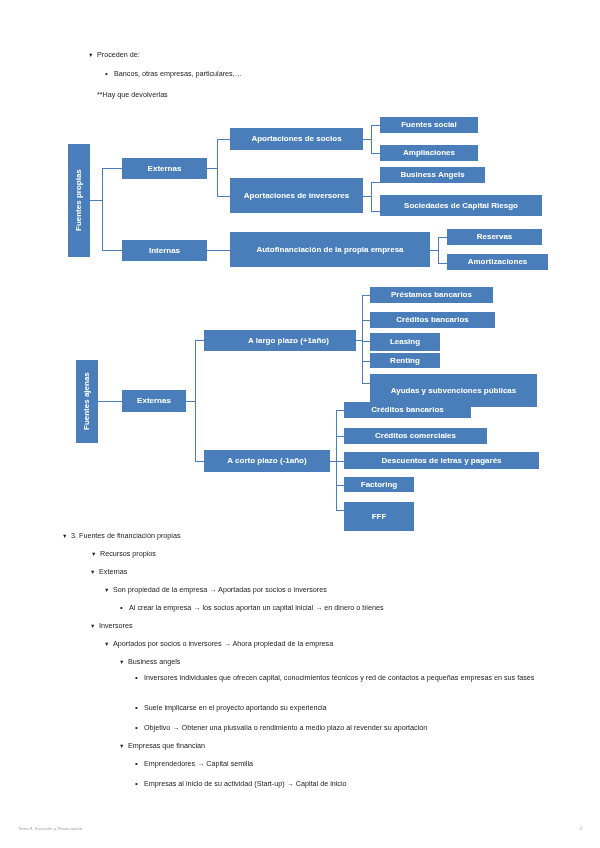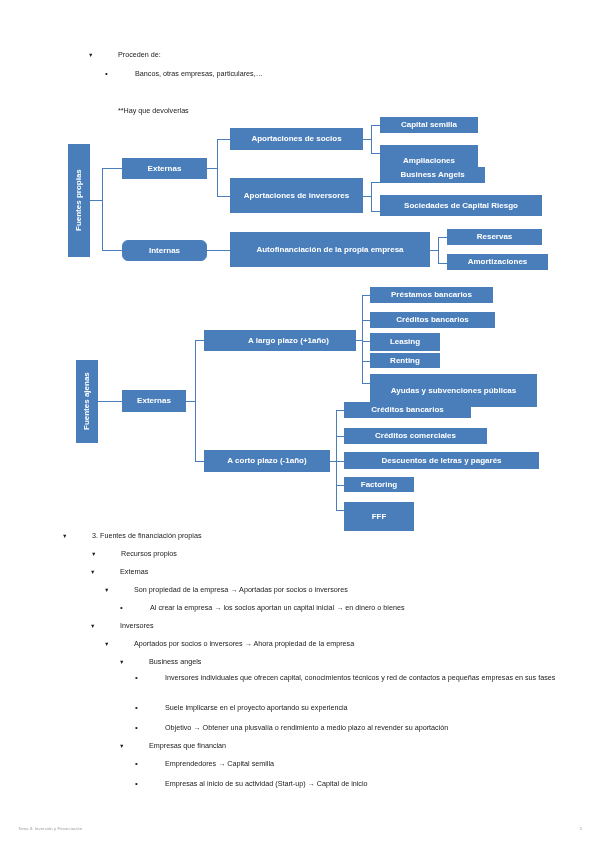--- a/index.html
+++ b/index.html
@@ -35,21 +35,21 @@
   .note-row.wrap { white-space: normal; }
   .marker {
     flex: 0 0 auto;
     width: 9px;
     font-size: 6px;
     line-height: 10px;
     color: #1a1a1a;
   }
   .marker.tri { font-size: 5.5px; }
   .marker.dot { font-size: 8px; text-align: left; padding-left: 1px;}
-  .note-text { flex: 1 1 auto; margin-left: 21px; }
+  .note-text { flex: 1 1 auto; }
   .no-marker { padding-left: 0; }
 
   
   .diagram {
     position: absolute;
     left: 0;
   }
   .box {
     position: absolute;
     background: #4a7ebb;
@@ -105,52 +105,52 @@
 
 <div class="outline">
   <div class="note-row" style="left:88px; top:50px;">
     <span class="marker tri">▼</span>
     <span class="note-text">Proceden de:</span>
   </div>
   <div class="note-row" style="left:104px; top:69px;">
     <span class="marker dot">•</span>
     <span class="note-text">Bancos, otras empresas, particulares,…</span>
   </div>
-  <div class="note-row" style="left:97px; top:106px;">
+  <div class="note-row" style="left:97px; top:90px;">
     <span class="note-text no-marker">**Hay que devolverlas</span>
   </div>
 </div>
 
 <div class="diagram" style="top:0; left:0; width:600px; height:0;">
 
   <div class="box vert" style="left:68px; top:144px; width:22px; height:113px;">Fuentes propias</div>
 
   <div class="conn h" style="left:90px; top:200px; width:12px;"></div>
   <div class="conn v" style="left:102px; top:168px; height:82px;"></div>
   <div class="conn h" style="left:102px; top:168px; width:20px;"></div>
   <div class="conn h" style="left:102px; top:250px; width:20px;"></div>
 
   <div class="box" style="left:122px; top:158px; width:85px; height:21px;">Externas</div>
-  <div class="box" style="left:122px; top:240px; width:85px; height:21px;border-radius:6px;">Internas</div>
+  <div class="box" style="left:122px; top:240px; width:85px; height:21px;">Internas</div>
 
   <div class="conn h" style="left:207px; top:168px; width:10px;"></div>
   <div class="conn v" style="left:217px; top:139px; height:57px;"></div>
   <div class="conn h" style="left:217px; top:139px; width:13px;"></div>
   <div class="conn h" style="left:217px; top:196px; width:13px;"></div>
 
   <div class="box" style="left:230px; top:128px; width:133px; height:22px;">Aportaciones de socios</div>
   <div class="box" style="left:230px; top:178px; width:133px; height:35px;">Aportaciones de inversores</div>
 
   <div class="conn h" style="left:363px; top:139px; width:8px;"></div>
   <div class="conn v" style="left:371px; top:125px; height:28px;"></div>
   <div class="conn h" style="left:371px; top:125px; width:9px;"></div>
   <div class="conn h" style="left:371px; top:153px; width:9px;"></div>
 
-  <div class="box" style="left:380px; top:117px; width:98px; height:16px;">Capital semilla</div>
-  <div class="box" style="left:380px; top:145px; width:98px; height:32px;">Ampliaciones</div>
+  <div class="box" style="left:380px; top:117px; width:98px; height:16px;">Fuentes social</div>
+  <div class="box" style="left:380px; top:145px; width:98px; height:16px;">Ampliaciones</div>
 
   <div class="conn h" style="left:363px; top:196px; width:8px;"></div>
   <div class="conn v" style="left:371px; top:182px; height:29px;"></div>
   <div class="conn h" style="left:371px; top:182px; width:9px;"></div>
   <div class="conn h" style="left:371px; top:211px; width:9px;"></div>
 
   <div class="box" style="left:380px; top:167px; width:105px; height:16px;">Business Angels</div>
   <div class="box" style="left:380px; top:195px; width:162px; height:21px;">Sociedades de Capital Riesgo</div>
 
   <div class="conn h" style="left:207px; top:250px; width:23px;"></div>

